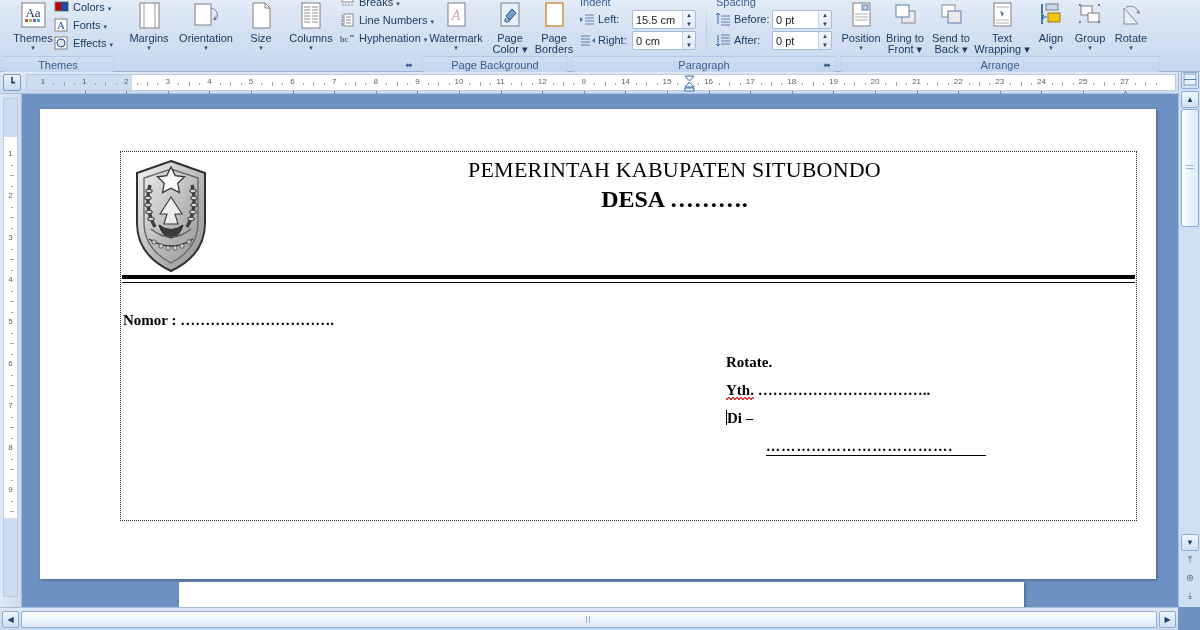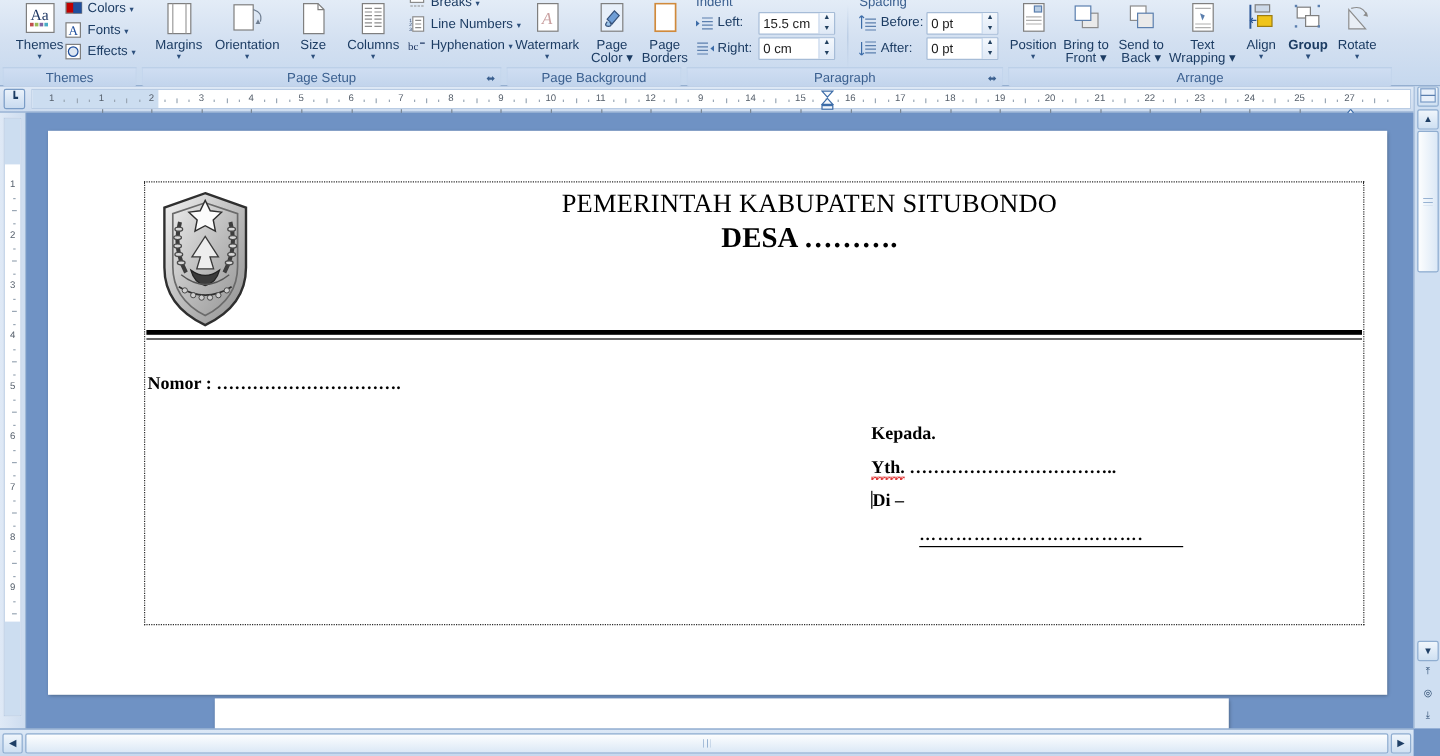--- a/index.html
+++ b/index.html
@@ -384,21 +384,20 @@
           <span class="ic">
             <svg width="16" height="16" viewBox="0 0 16 16">
               <text x="0" y="12" font-size="9" fill="#1f3864" font-family="Liberation Serif, serif">bc</text>
               <line x1="10" y1="6" x2="14" y2="6" stroke="#1f3864"></line>
             </svg>
           </span>
           <span>Hyphenation</span>
           <span class="ar">▾</span>
         </div>
       </div>
-      <div class="rgroup-label">Page Setup</div>
       <div class="dialog-launch">⬌</div>
     </div>
 
     <div class="rgroup" style="left:422px; width:146px;">
       <div class="rgroup-body">
         <div class="bigbtn" style="left:2px; top:2px; width:64px;">
           <span class="gl">
             <svg width="34" height="30" viewBox="0 0 34 30">
               <rect x="9" y="1" width="17" height="23" fill="#fff" stroke="#7f7f7f"></rect>
               <text x="17" y="18" font-size="14" font-family="Liberation Serif, serif" text-anchor="middle" fill="#c9a0a0" font-style="italic">A</text>
@@ -579,21 +578,21 @@
             <svg width="34" height="30" viewBox="0 0 34 30">
               <line x1="8" y1="2" x2="8" y2="22" stroke="#2b5797" stroke-width="1.6"></line>
               <rect x="12" y="2" width="12" height="6" fill="#cdd9e8" stroke="#7f7f7f"></rect>
               <rect x="14" y="11" width="12" height="9" fill="#f0c419" stroke="#9c7c10"></rect>
               <path d="M13 15 l-4 0 M10 13 l-2 2 l2 2" stroke="#2b5797" fill="none"></path>
             </svg>
           </span>
           <span class="lbl">Align</span>
           <span class="caret">▾</span>
         </div>
-        <div class="bigbtn" style="left:230px; top:2px; width:40px;font-weight:bold;">
+        <div class="bigbtn" style="left:230px; top:2px; width:40px;">
           <span class="gl">
             <svg width="34" height="30" viewBox="0 0 34 30">
               <rect x="8" y="4" width="11" height="9" fill="#fff" stroke="#7f7f7f"></rect>
               <rect x="15" y="11" width="11" height="9" fill="#fff" stroke="#7f7f7f"></rect>
               <g fill="#5b7fae">
                   <rect x="6" y="2" width="2" height="2"></rect>
                   <rect x="25" y="2" width="2" height="2"></rect>
                   <rect x="6" y="19" width="2" height="2"></rect>
                   <rect x="25" y="19" width="2" height="2"></rect>
                 </g>
@@ -865,21 +864,21 @@
           <div class="line1">PEMERINTAH KABUPATEN SITUBONDO</div>
           <div class="line3">DESA ……….</div>
         </div>
 
         <div class="rule-thick"></div>
         <div class="rule-thin"></div>
 
         <div class="nomor">Nomor : ………………………….</div>
 
         <div class="addr-block">
-          <div>Kepada.</div>
+          <div>Rotate.</div>
           <div><span class="sp">Yth.</span><span> ……………………………..</span></div>
           <div><span class="caret-bar"></span><span>Di –</span></div>
         </div>
 
         <div class="dotline-ul">……………………………….</div>
       </div>
     </div>
 
     <div class="page page2"></div>
   </div>

